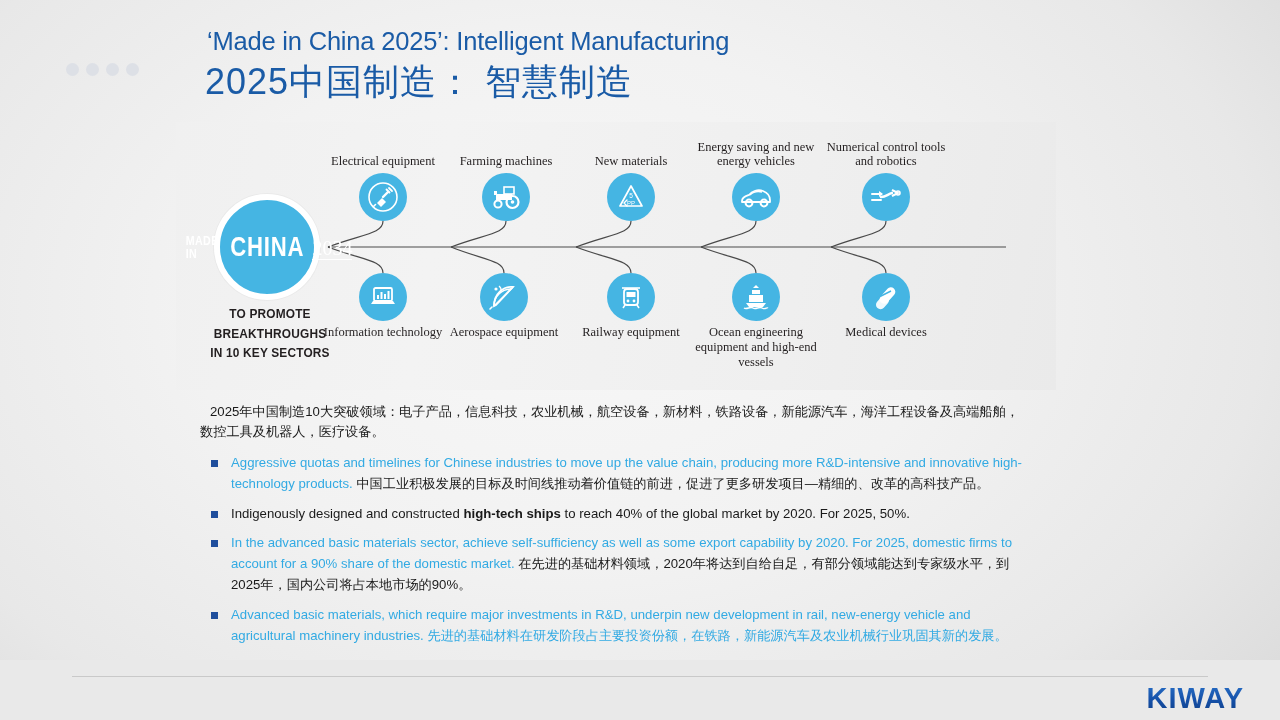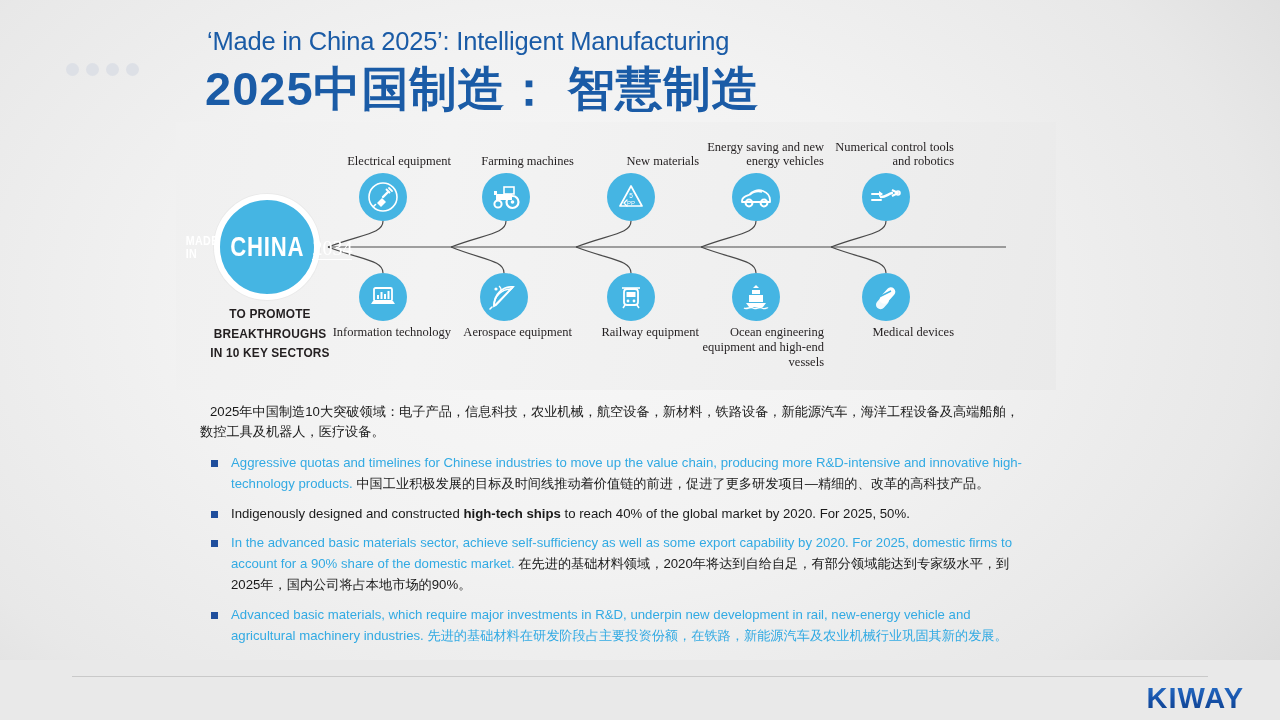--- a/index.html
+++ b/index.html
@@ -19,21 +19,21 @@
   .dots{position:absolute;left:66px;top:63px;display:flex;gap:7px;}
   .dots i{display:block;width:13px;height:13px;border-radius:50%;background:#dde0e6;}
 
   
   .title-en{
     position:absolute;left:207px;top:27px;
     font-size:25.5px;color:#1a5ba6;letter-spacing:-0.2px;white-space:nowrap;
   }
   .title-cn{
     position:absolute;left:205px;top:58px;
-    font-size:47px;color:#1a5ba6;font-weight:700;letter-spacing:1px;white-space:nowrap;
+    font-size:36px;color:#1a5ba6;font-weight:400;letter-spacing:1px;white-space:nowrap;
   }
 
   
   .info{
     position:absolute;left:176px;top:122px;width:880px;height:268px;
     background:linear-gradient(100deg,#f0f0f0 0%,#f3f3f3 30%,#efefef 70%,#eaeaea 100%);
   }
   .info svg{position:absolute;left:0;top:0;}
 
   .badge{
@@ -58,21 +58,21 @@
     transform:scaleX(.88);transform-origin:center top;letter-spacing:.2px;
   }
 
   .node{position:absolute;width:0;height:0;}
   .node .circ{
     position:absolute;left:-24px;top:-24px;width:48px;height:48px;border-radius:50%;
     background:#45b5e3;display:flex;align-items:center;justify-content:center;
   }
   .node .circ svg{position:static;display:block;}
   .node .lbl{
-    position:absolute;left:-68px;width:136px;text-align:right;
+    position:absolute;left:-68px;width:136px;text-align:center;
     font-family:"Liberation Serif","DejaVu Serif",serif;
     font-size:12.5px;color:#231f20;line-height:1.18;
   }
   .node.up   .lbl{bottom:28px;}
   .node.down .lbl{top:28px;}
 
   
   .body{position:absolute;left:200px;top:402px;width:830px;}
   .intro{
     font-size:13.2px;color:#1a1a1a;line-height:1.55;text-indent:10px;

